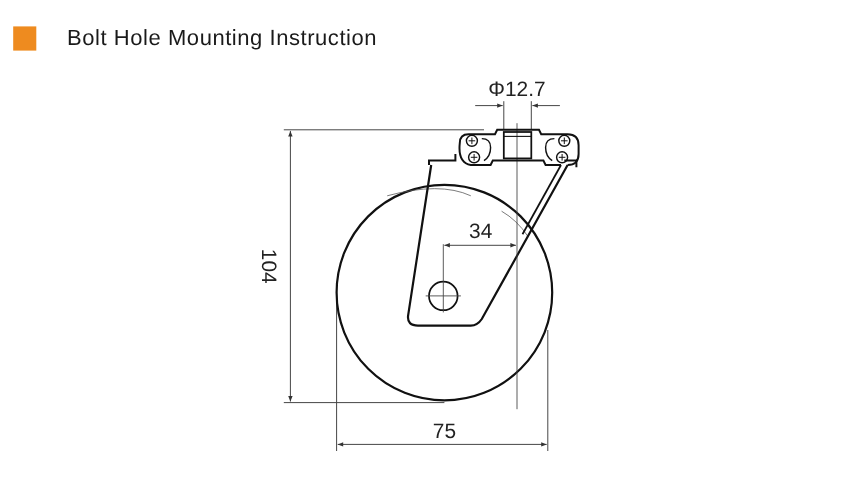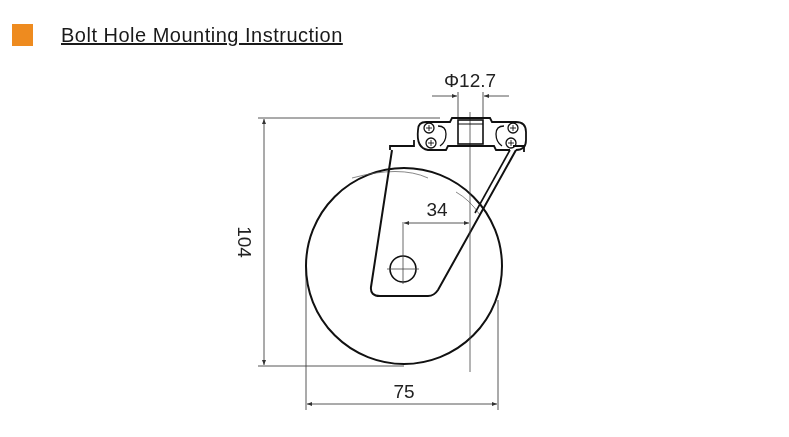--- a/index.html
+++ b/index.html
@@ -1,20 +1,20 @@
 <!DOCTYPE html>
 <html><head>
 <meta charset="utf-8">
 <style>
   html, body { margin: 0; padding: 0; background: #ffffff; }
   body { width: 789px; height: 437px; position: relative; overflow: hidden; font-family: "DejaVu Sans", sans-serif; }
   .header { position: absolute; left: 12px; top: 20px; height: 30px; display: flex; align-items: center; }
   .header .square { width: 21px; height: 22px; margin-right: 14px; }
   .header .title-cn { font-size: 27px; color: #1a1a1a; letter-spacing: 1px; font-family: "DejaVu Sans", sans-serif; }
-  .header .title-en { font-size: 20px; color: #1a1a1a; margin-left: 14px; font-family: "Liberation Sans", sans-serif; letter-spacing: 0.5px; text-decoration: underline; }
+  .header .title-en { font-size: 20px; color: #1a1a1a; margin-left: 14px; font-family: "Liberation Sans", sans-serif; letter-spacing: 0.5px; }
   svg.drawing { position: absolute; left: 0; top: 0; }
   .dimtext { font-family: "Liberation Sans", sans-serif; font-size: 19px; fill: #222; }
 </style>
 </head>
 <body>
 
 <div class="header">
   <div class="square" id="accent-square" style="background: rgb(238, 139, 31);"></div>
   <span class="title-en">Bolt Hole Mounting Instruction</span>
 </div>

